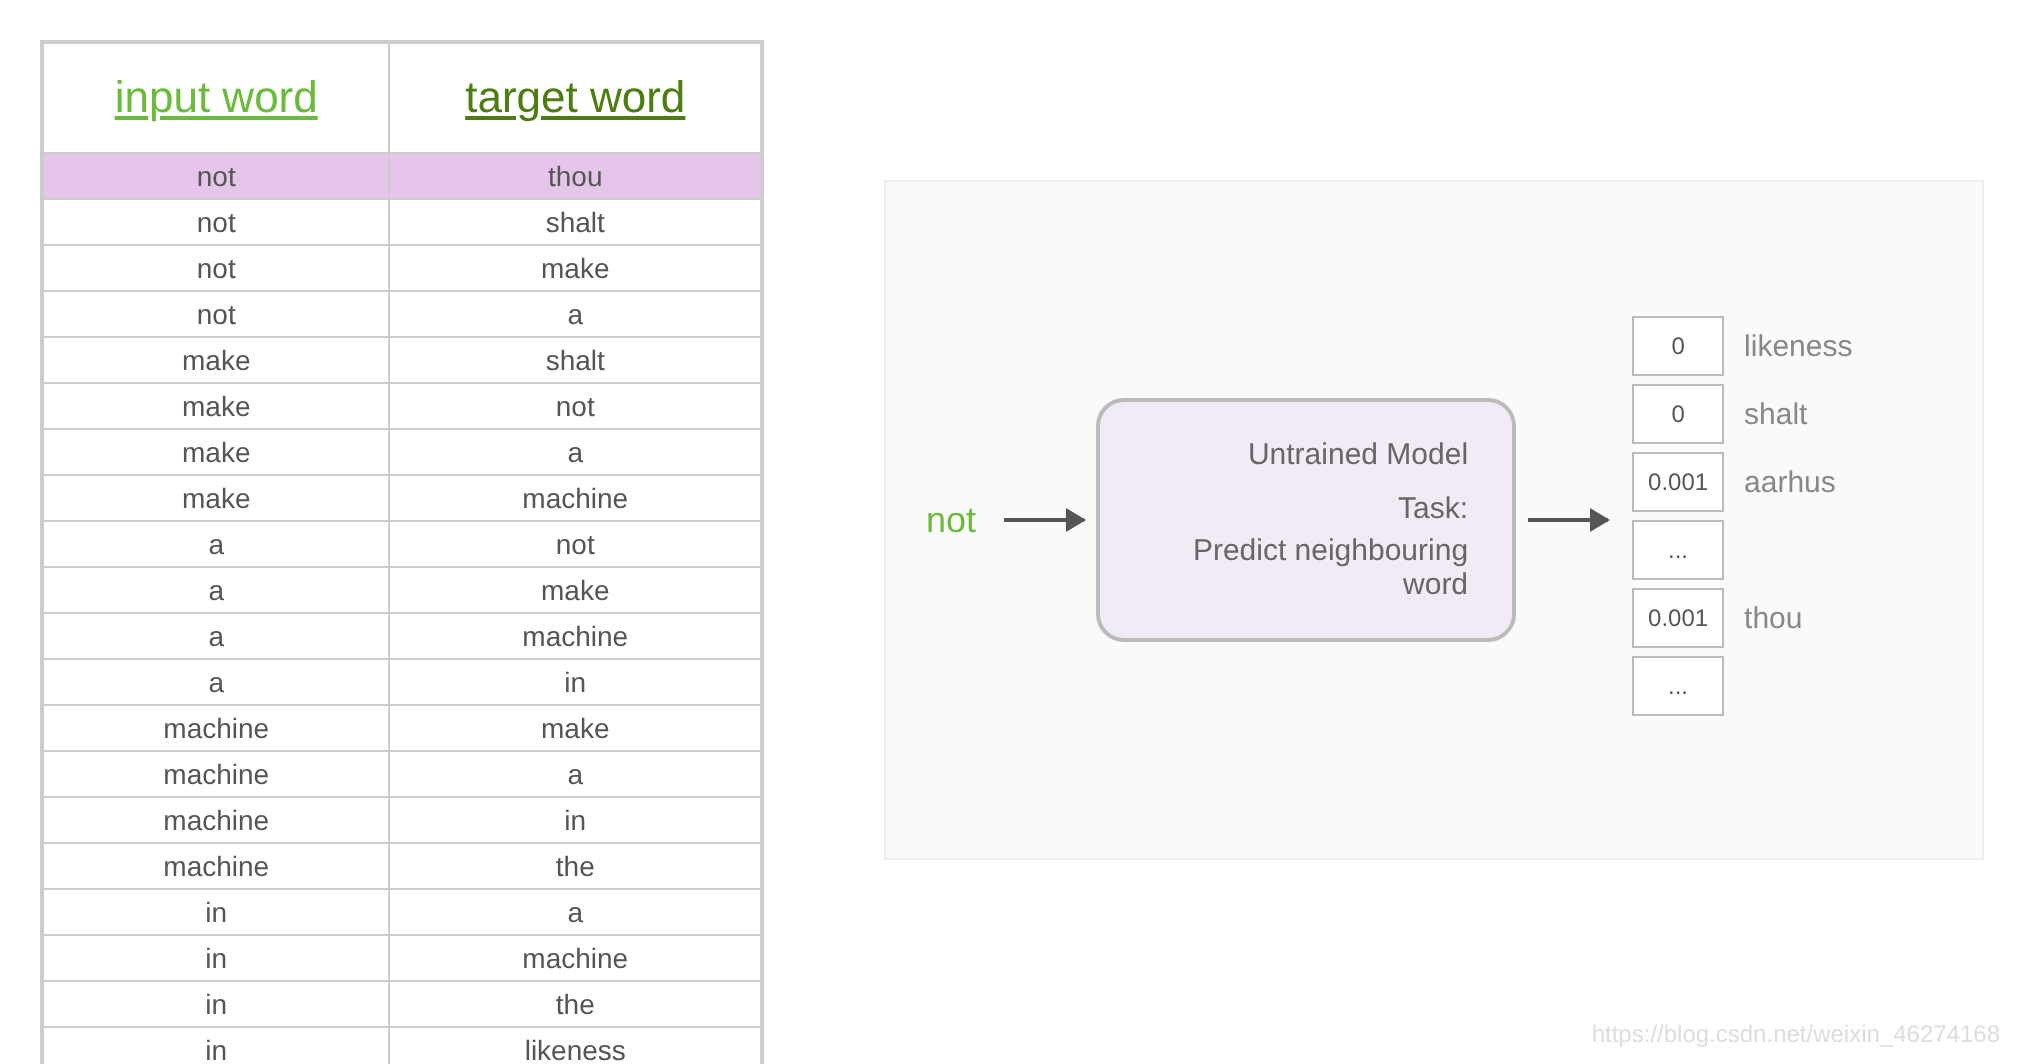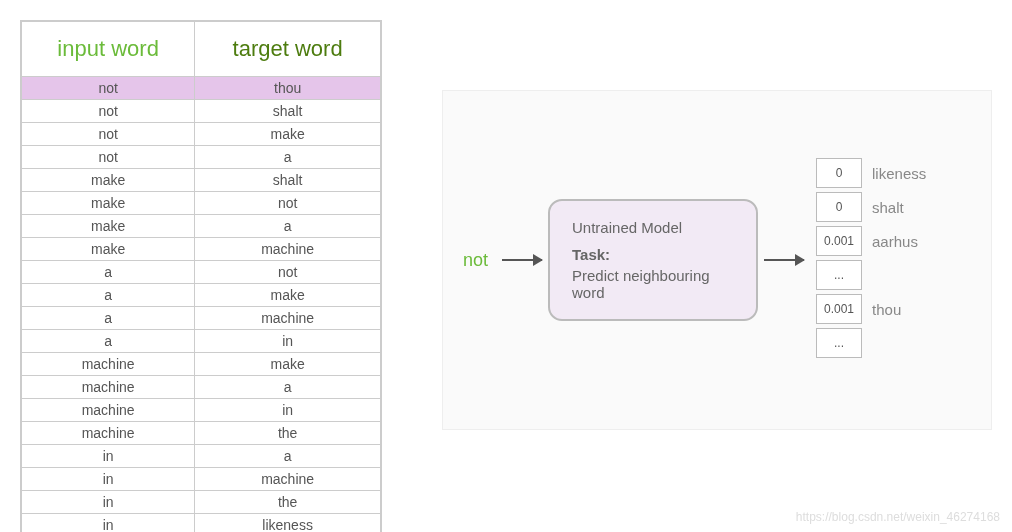--- a/index.html
+++ b/index.html
@@ -1,30 +1,30 @@
 <!DOCTYPE html>
 <html><head>
 <meta charset="utf-8">
 <style>
 * { box-sizing: border-box; margin: 0; padding: 0; }
 body { font-family: Arial, Helvetica, sans-serif; background: #fff; width: 1012px; height: 532px; position: relative; }
 .container { display: flex; gap: 60px; padding: 20px; align-items: flex-start; }
 .table-wrap { border: 1px solid #ccc; }
 .word-table { border-collapse: collapse; width: 360px; }
-.word-table th { font-size: 22px; font-weight: normal; padding: 14px 8px; border: 1px solid #ccc; text-align: center; }
+.word-table th { font-size: 22px; font-weight: normal; padding: 14px 8px; border: 1px solid #ccc; text-align: center; text-decoration: underline; }
 .th-input { color: #6bbb3a; }
 .th-target { color: #4d7c0f; }
 .word-table td { border: 1px solid #ccc; text-align: center; padding: 3px 6px; font-size: 14px; color: #555; }
 .hl td { background: #e5c5ea; }
 .diagram { margin-top: 70px; border: 1px solid #eee; background: #fafafa; padding: 30px 20px; display: flex; align-items: center; width: 560px; height: 340px; position: relative; }
 .input-word { color: #6bbb3a; font-size: 18px; margin-right: 8px; }
 .arrow { width: 40px; height: 2px; background: #555; position: relative; margin: 0 6px; }
 .arrow::after { content: ''; position: absolute; right: -1px; top: -5px; border-left: 10px solid #555; border-top: 6px solid transparent; border-bottom: 6px solid transparent; }
-.model-box { background: #f2eaf5; border: 2px solid #bbb; border-radius: 14px; padding: 18px 22px; text-align: left; width: 210px; color: #666; font-size: 15px; }
-.model-box .task-label { font-weight: bold; margin-top: 10px; margin-bottom: 4px; }
+.model-box { background: #f2eaf5; border: 2px solid #bbb; border-radius: 14px; padding: 18px 22px; text-align: right; width: 210px; color: #666; font-size: 15px; }
+.model-box .task-label { font-weight: normal; margin-top: 10px; margin-bottom: 4px; }
 .output-list { margin-left: 6px; }
 .out-row { display: flex; align-items: center; margin-bottom: 4px; }
 .out-box { border: 1px solid #bbb; width: 46px; height: 30px; display: flex; align-items: center; justify-content: center; font-size: 12px; color: #555; background: #fff; }
 .out-box.hl { background: #f5a9c8; }
 .out-label { margin-left: 10px; color: #888; font-size: 15px; }
 .watermark { position: absolute; right: 12px; bottom: 8px; color: #ddd; font-size: 12px; margin-top: 20px; }
 </style>
 </head>
 <body>
 

